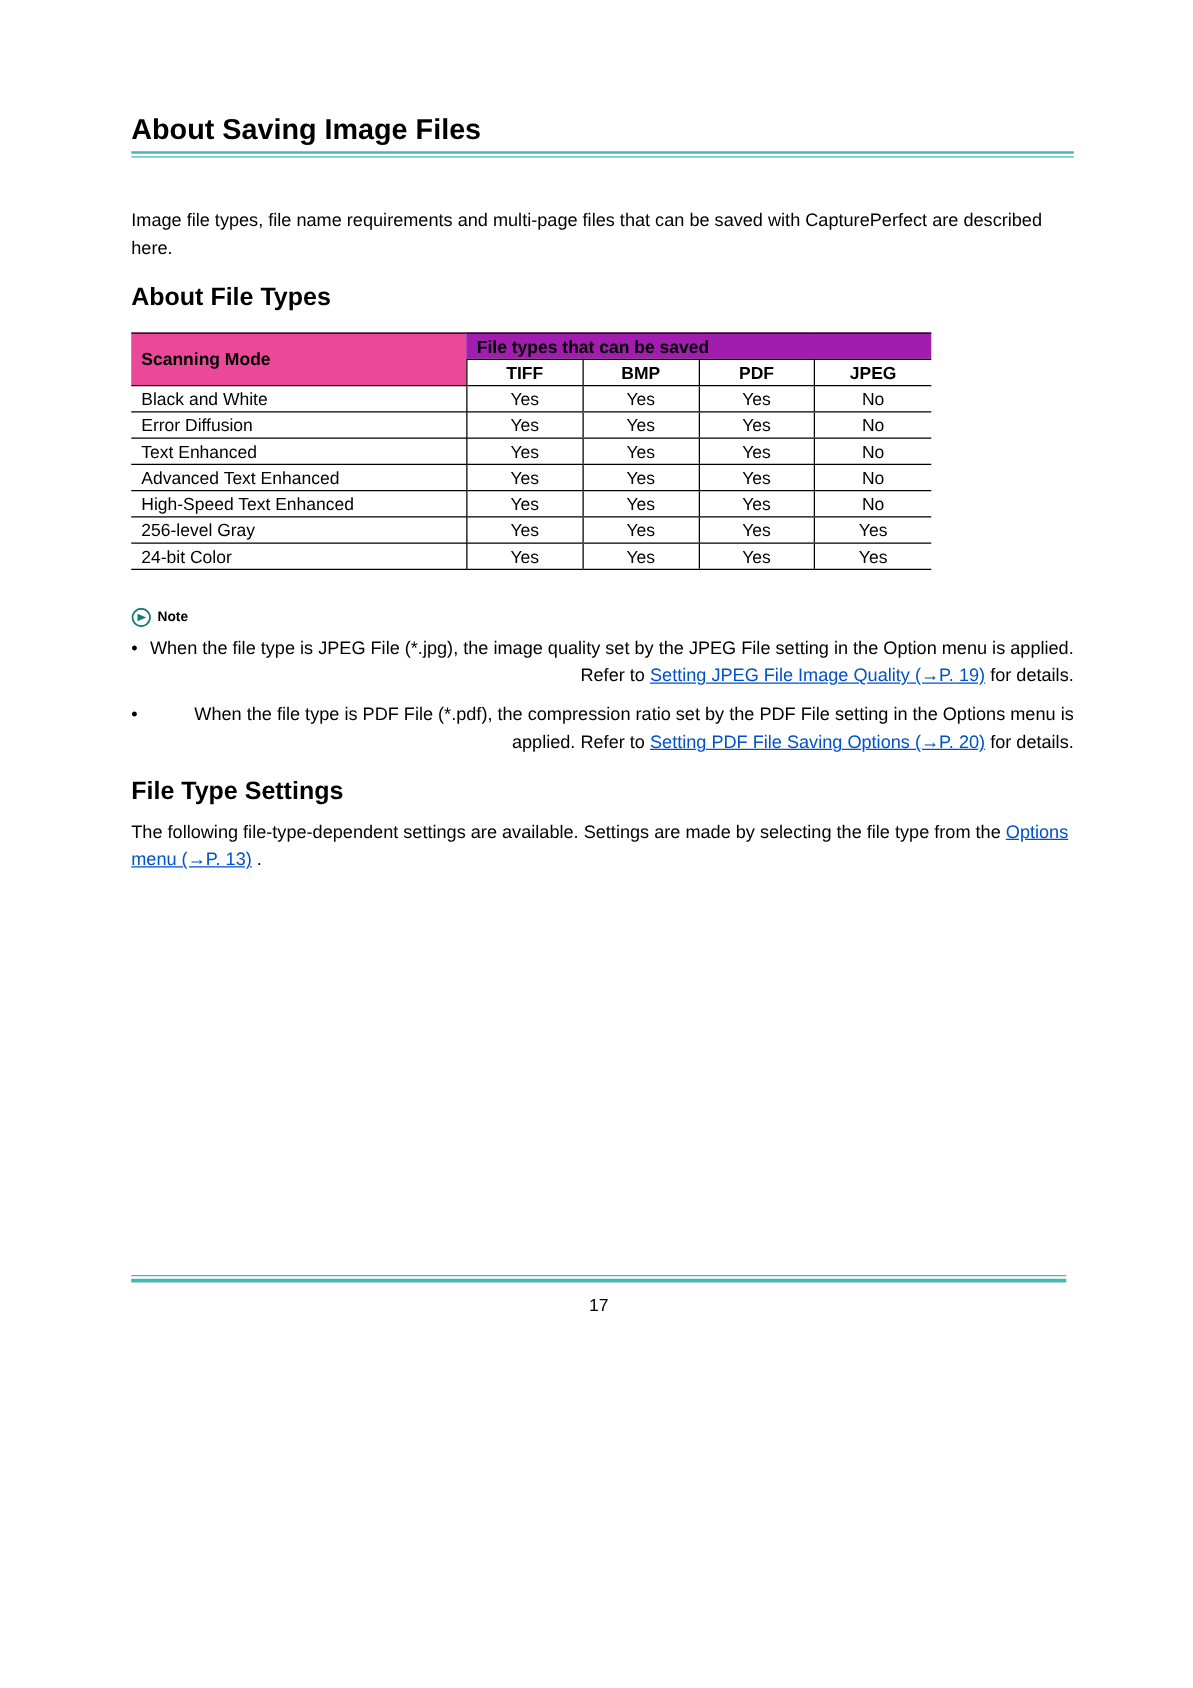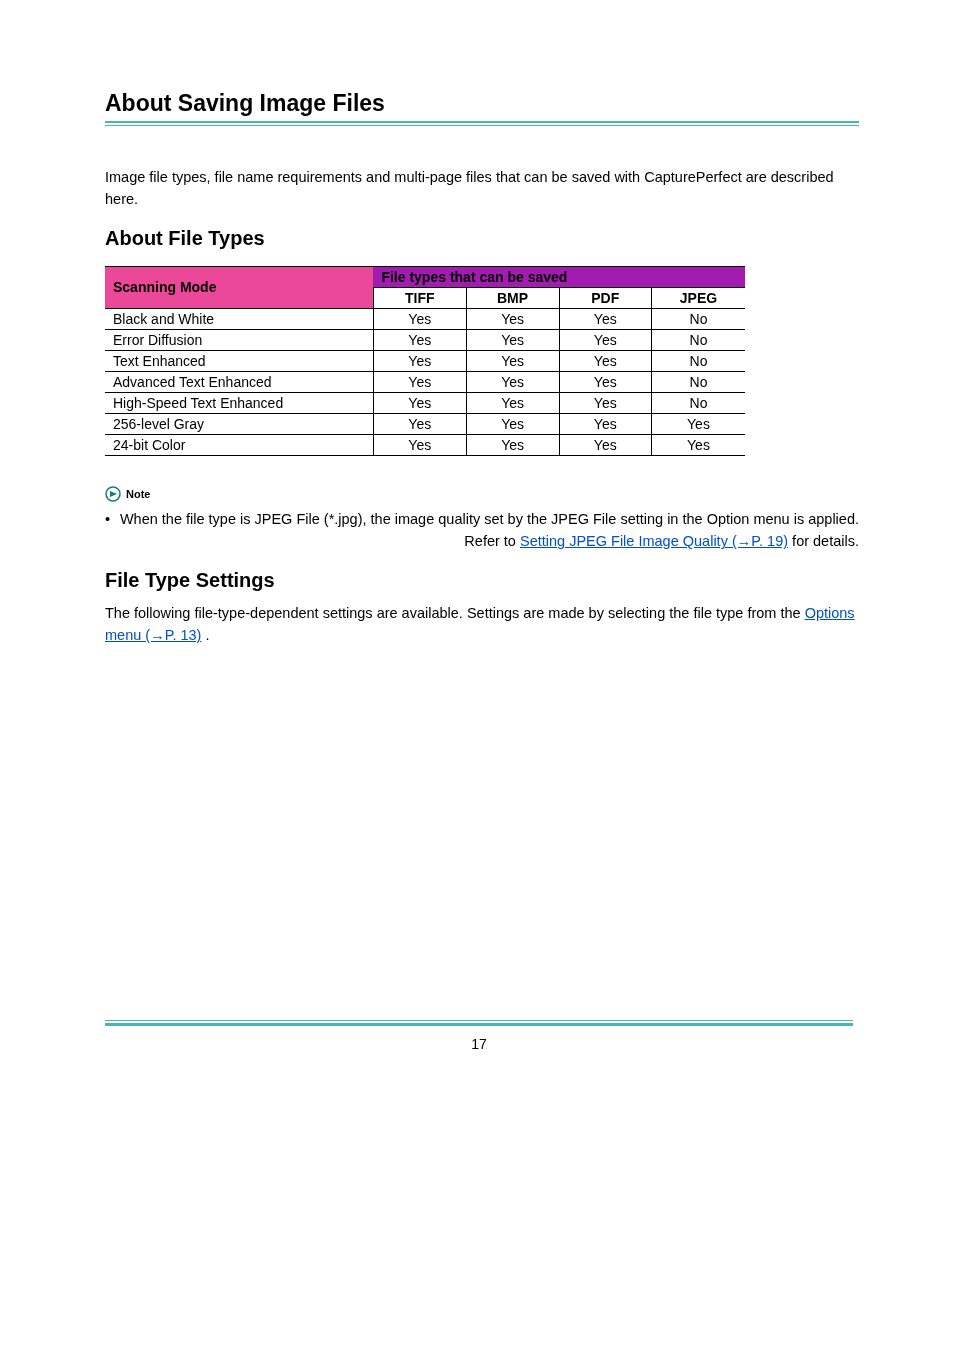--- a/index.html
+++ b/index.html
@@ -214,20 +214,23 @@
       <svg class="note-icon" viewBox="0 0 16 16">
         <circle cx="8" cy="8" r="7" fill="none" stroke="#1a7a7a" stroke-width="1.5"></circle>
         <polygon points="5,5 12,8 5,11" fill="#1a7a7a"></polygon>
       </svg>
       <span class="note-label">Note</span>
     </div>
     <ul class="notes">
       <li>
         <span>When the file type is JPEG File (*.jpg), the image quality set by the JPEG File setting in the Option menu is applied. Refer to </span><a href="#" class="link">Setting JPEG File Image Quality (→P. 19)</a><span> for details.</span>
       </li>
+      <li>
+        <span>When the file type is PDF File (*.pdf), the compression ratio set by the PDF File setting in the Options menu is applied. Refer to </span><a href="#" class="link">Setting PDF File Saving Options (→P. 20)</a><span> for details.</span>
+      </li>
     </ul>
   </div>
 
   <h2 class="section">File Type Settings</h2>
   <p class="body">
     <span>The following file-type-dependent settings are available. Settings are made by selecting the file type from the </span><a href="#" class="link">Options menu (→P. 13)</a><span> .</span>
   </p>
 
   <div class="footer">
     <hr class="footer-rule-thin">

